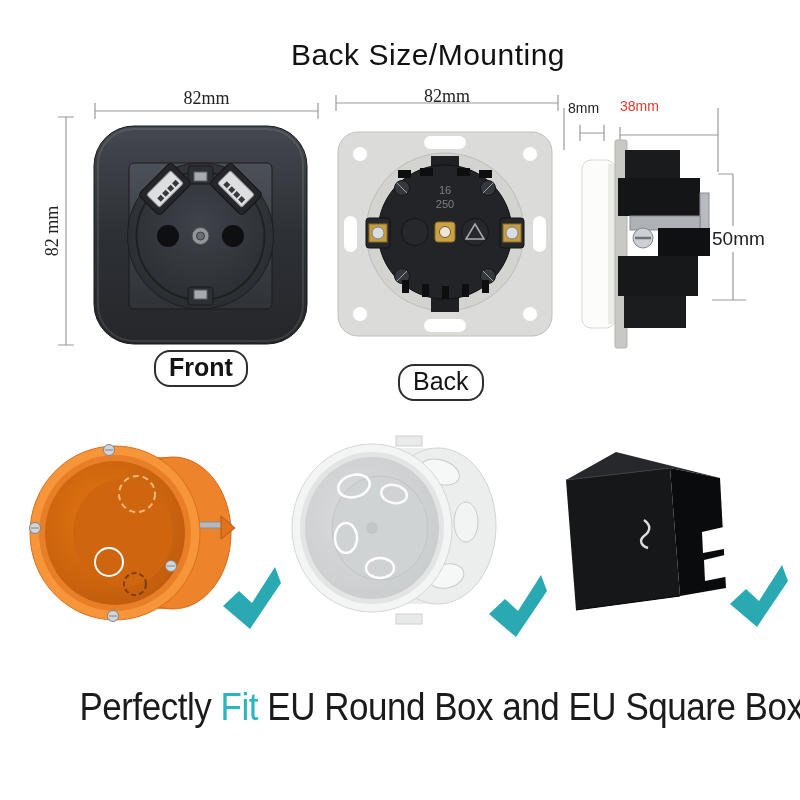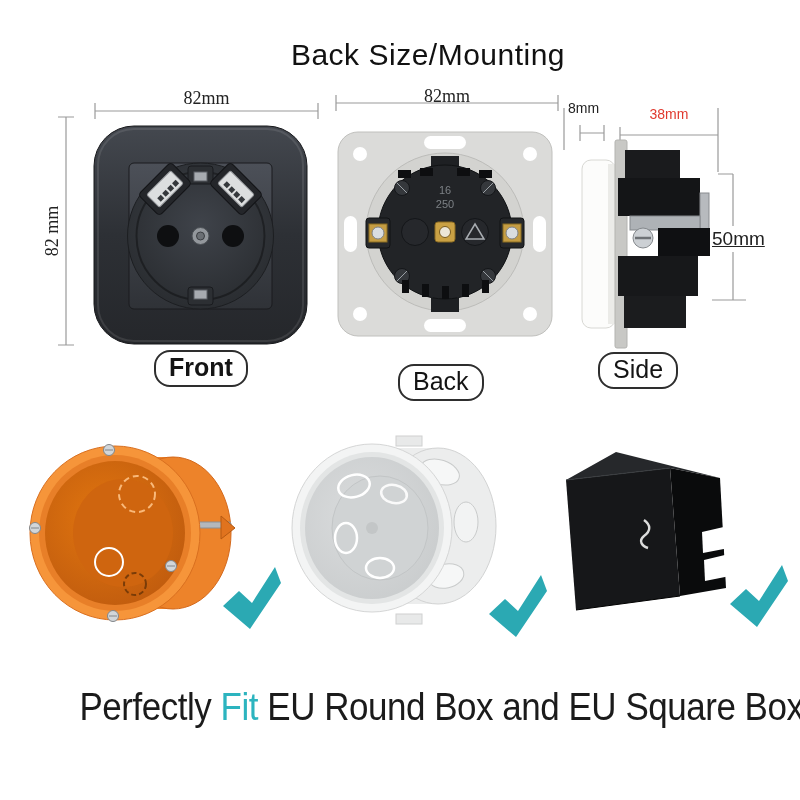--- a/index.html
+++ b/index.html
@@ -10,22 +10,22 @@
   #title{top:38px;left:0;width:800px;text-align:center;font-size:30px;letter-spacing:.5px;}
   #title span{display:inline-block;transform:translateX(28px);}
   
   .dim{color:#222;}
   .dim-serif{font-family:"Liberation Serif",serif;font-size:18px;}
   .dim-sans{font-family:"Liberation Sans",sans-serif;font-size:14px;}
   #dim-front-w{top:88px;left:95px;width:223px;text-align:center;}
   #dim-front-h{top:231px;left:52px;transform:translate(-50%,-50%) rotate(-90deg);white-space:nowrap;}
   #dim-back-w{top:86px;left:336px;width:222px;text-align:center;}
   #dim-8mm{top:100px;left:568px;}
-  #dim-38mm{top:106px;left:620px;width:98px;text-align:center;color:#e0392e;}
-  #dim-50mm{top:228px;left:710px;background:#fff;padding:0 2px;font-size:19px;text-decoration:underline;}
+  #dim-38mm{top:98px;left:620px;width:98px;color:#e0392e;}
+  #dim-50mm{top:228px;left:710px;background:#fff;padding:0 2px;font-size:19px;}
   
   .pill{border:2px solid #2e2e2e;border-radius:16px;padding:1px 13px 3px;font-size:25px;
         color:#141414;background:#fff;line-height:1.15;}
   #pill-front{top:350px;left:154px;font-weight:bold;}
   #pill-back{top:364px;left:398px;}
   #pill-side{top:352px;left:598px;}
   
   #caption{top:686px;left:0;width:800px;text-align:center;font-size:38px;color:#1b1b1b;white-space:nowrap;padding-left:41px;}
   #caption .squeeze{display:inline-block;transform:scaleX(.92);letter-spacing:-.5px;}
   #caption .fit{color:#2cb4bf;}
@@ -200,21 +200,20 @@
       <rect x="78" y="90" width="52" height="28" fill="#0f1012"></rect>
       <circle cx="63" cy="100" r="10" fill="#ccd0d4" stroke="#85898d"></circle>
       <line x1="55" y1="100" x2="71" y2="100" stroke="#6d7175" stroke-width="2.5"></line>
       <rect x="38" y="118" width="80" height="40" fill="#17181a"></rect>
       <rect x="44" y="158" width="62" height="32" fill="#1b1c1e"></rect>
     </g>
   </svg>
 
   <div id="pill-front" class="abs pill">Front</div>
   <div id="pill-back" class="abs pill">Back</div>
-  <div id="pill-side" class="abs pill">Side</div>
 
   <svg class="abs" style="top:438px;left:25px" width="210" height="190" viewBox="0 0 210 190">
     <defs>
       <radialGradient id="ocav" cx=".42" cy=".4" r=".8">
         <stop offset="0" stop-color="#e2760f"></stop>
           <stop offset="1" stop-color="#b9560e"></stop>
       </radialGradient>
     </defs>
     <rect x="90" y="19" width="60" height="152" fill="#ed832a"></rect>
     <ellipse cx="148" cy="95" rx="58" ry="76" fill="#ed832a" stroke="#d4691c"></ellipse>

